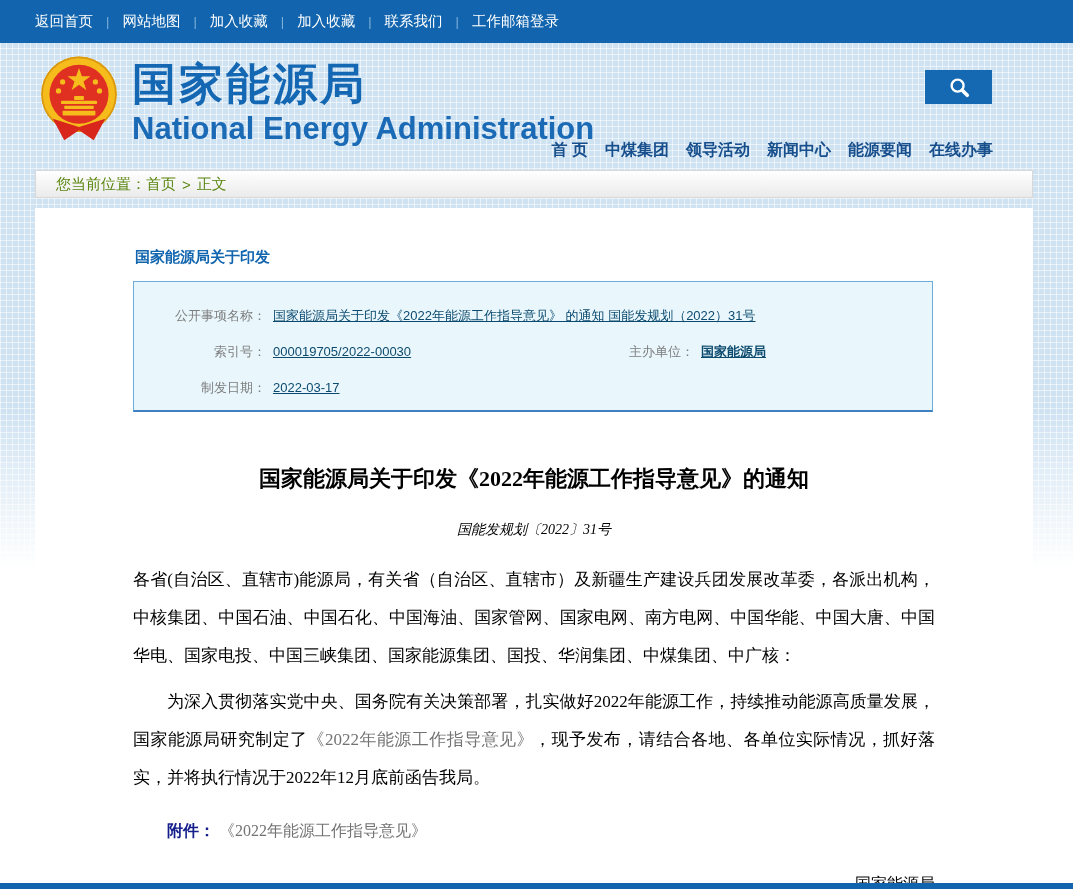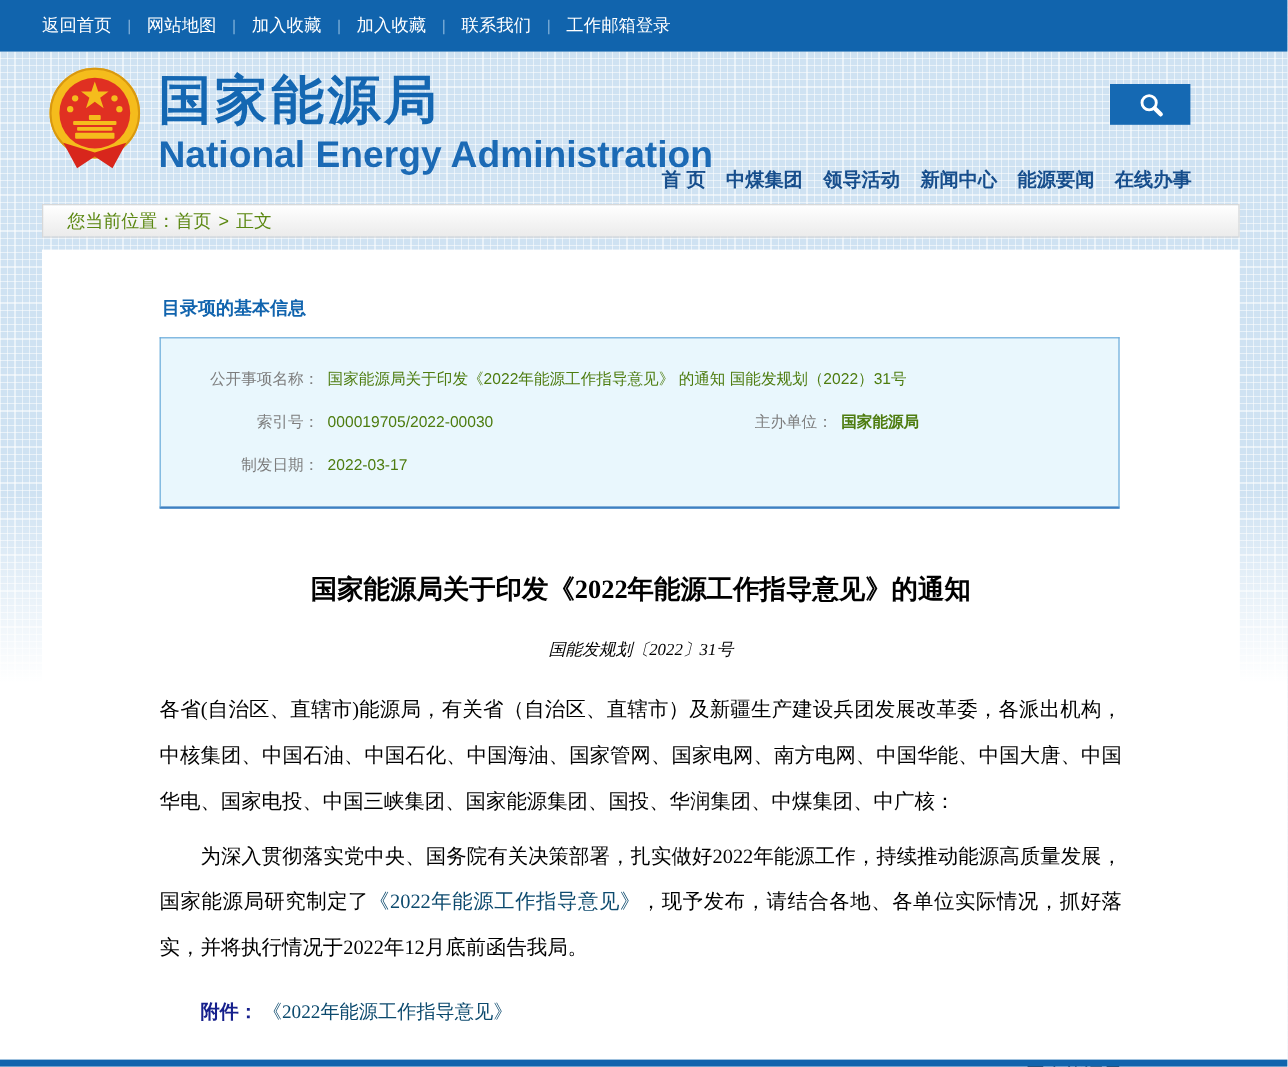--- a/index.html
+++ b/index.html
@@ -58,36 +58,36 @@
   
   .main-box {
     margin: 10px 0 0 35px; width: 998px; height: 681px; background: #ffffff; position: relative;
   }
   .section-heading {
     padding-top: 40px; margin-left: 100px; color: #1164ae; font-size: 15px; font-weight: bold;
   }
   .info-box {
     margin: 14px 0 0 98px; width: 800px; background: #e9f7fd;
     border: 1px solid #6aabda; border-bottom: 2px solid #3e80c2;
-    padding: 8px 0 24px; font-size: 13px;
+    padding: 8px 0 12px; font-size: 13px;
   }
   .info-row { display: flex; align-items: flex-start; margin-top: 15px; line-height: 21px; }
   .info-label { width: 132px; text-align: right; color: #7d7d7d; flex-shrink: 0; }
-  .info-value { color: #4d7c0f; padding-left: 7px; }
+  .info-value { color: #0c4a6e; padding-left: 7px; text-decoration: underline; }
   .info-value.w { width: 300px; }
   .info-label.second { width: 128px; }
   .info-value.bold { font-weight: bold; }
   
   .doc { margin: 0 98px; width: 802px; font-family: "Liberation Serif", "DejaVu Serif", serif; color: #000; }
   .doc-title { margin-top: 52px; text-align: center; font-size: 22px; font-weight: bold; }
   .doc-number { text-align: center; margin-top: 27px; font-size: 14px; font-style: italic; }
   .para { font-size: 17px; line-height: 38px; text-align: justify; }
   .para1 { margin-top: 22px; }
   .para2 { margin-top: 8px; text-indent: 2em; }
-  .doc-link { color: #0c4a6e; cursor: pointer; text-decoration: none; }
+  .doc-link { color: #737373; cursor: pointer; text-decoration: none; }
   .attachment { margin-top: 24px; padding-left: 34px; font-size: 16px; }
   .att-label { font-weight: bold; color: #151f8c; }
   .signer { text-align: right; margin-top: 32px; font-size: 16px; }
   
   .footer-bar { position: absolute; left: 0; bottom: 0; width: 1073px; height: 6px; background: #1164ad; }
 </style>
 </head>
 <body>
 
 <div class="topbar">
@@ -148,21 +148,21 @@
 
 <div class="breadcrumb">
   <span>您当前位置：</span>
   <span class="bc-link">首页</span>
   <span class="bc-sep">&gt;</span>
   <span>正文</span>
 </div>
 
 <div class="main-box">
 
-  <div class="section-heading">目录项的基本信息</div>
+  <div class="section-heading">国家能源局关于印发</div>
 
   <div class="info-box">
     <div class="info-row">
       <span class="info-label">公开事项名称：</span>
       <span class="info-value">国家能源局关于印发《2022年能源工作指导意见》 的通知 国能发规划（2022）31号</span>
     </div>
     <div class="info-row">
       <span class="info-label">索引号：</span>
       <span class="info-value w">000019705/2022-00030</span>
       <span class="info-label second">主办单位：</span>

